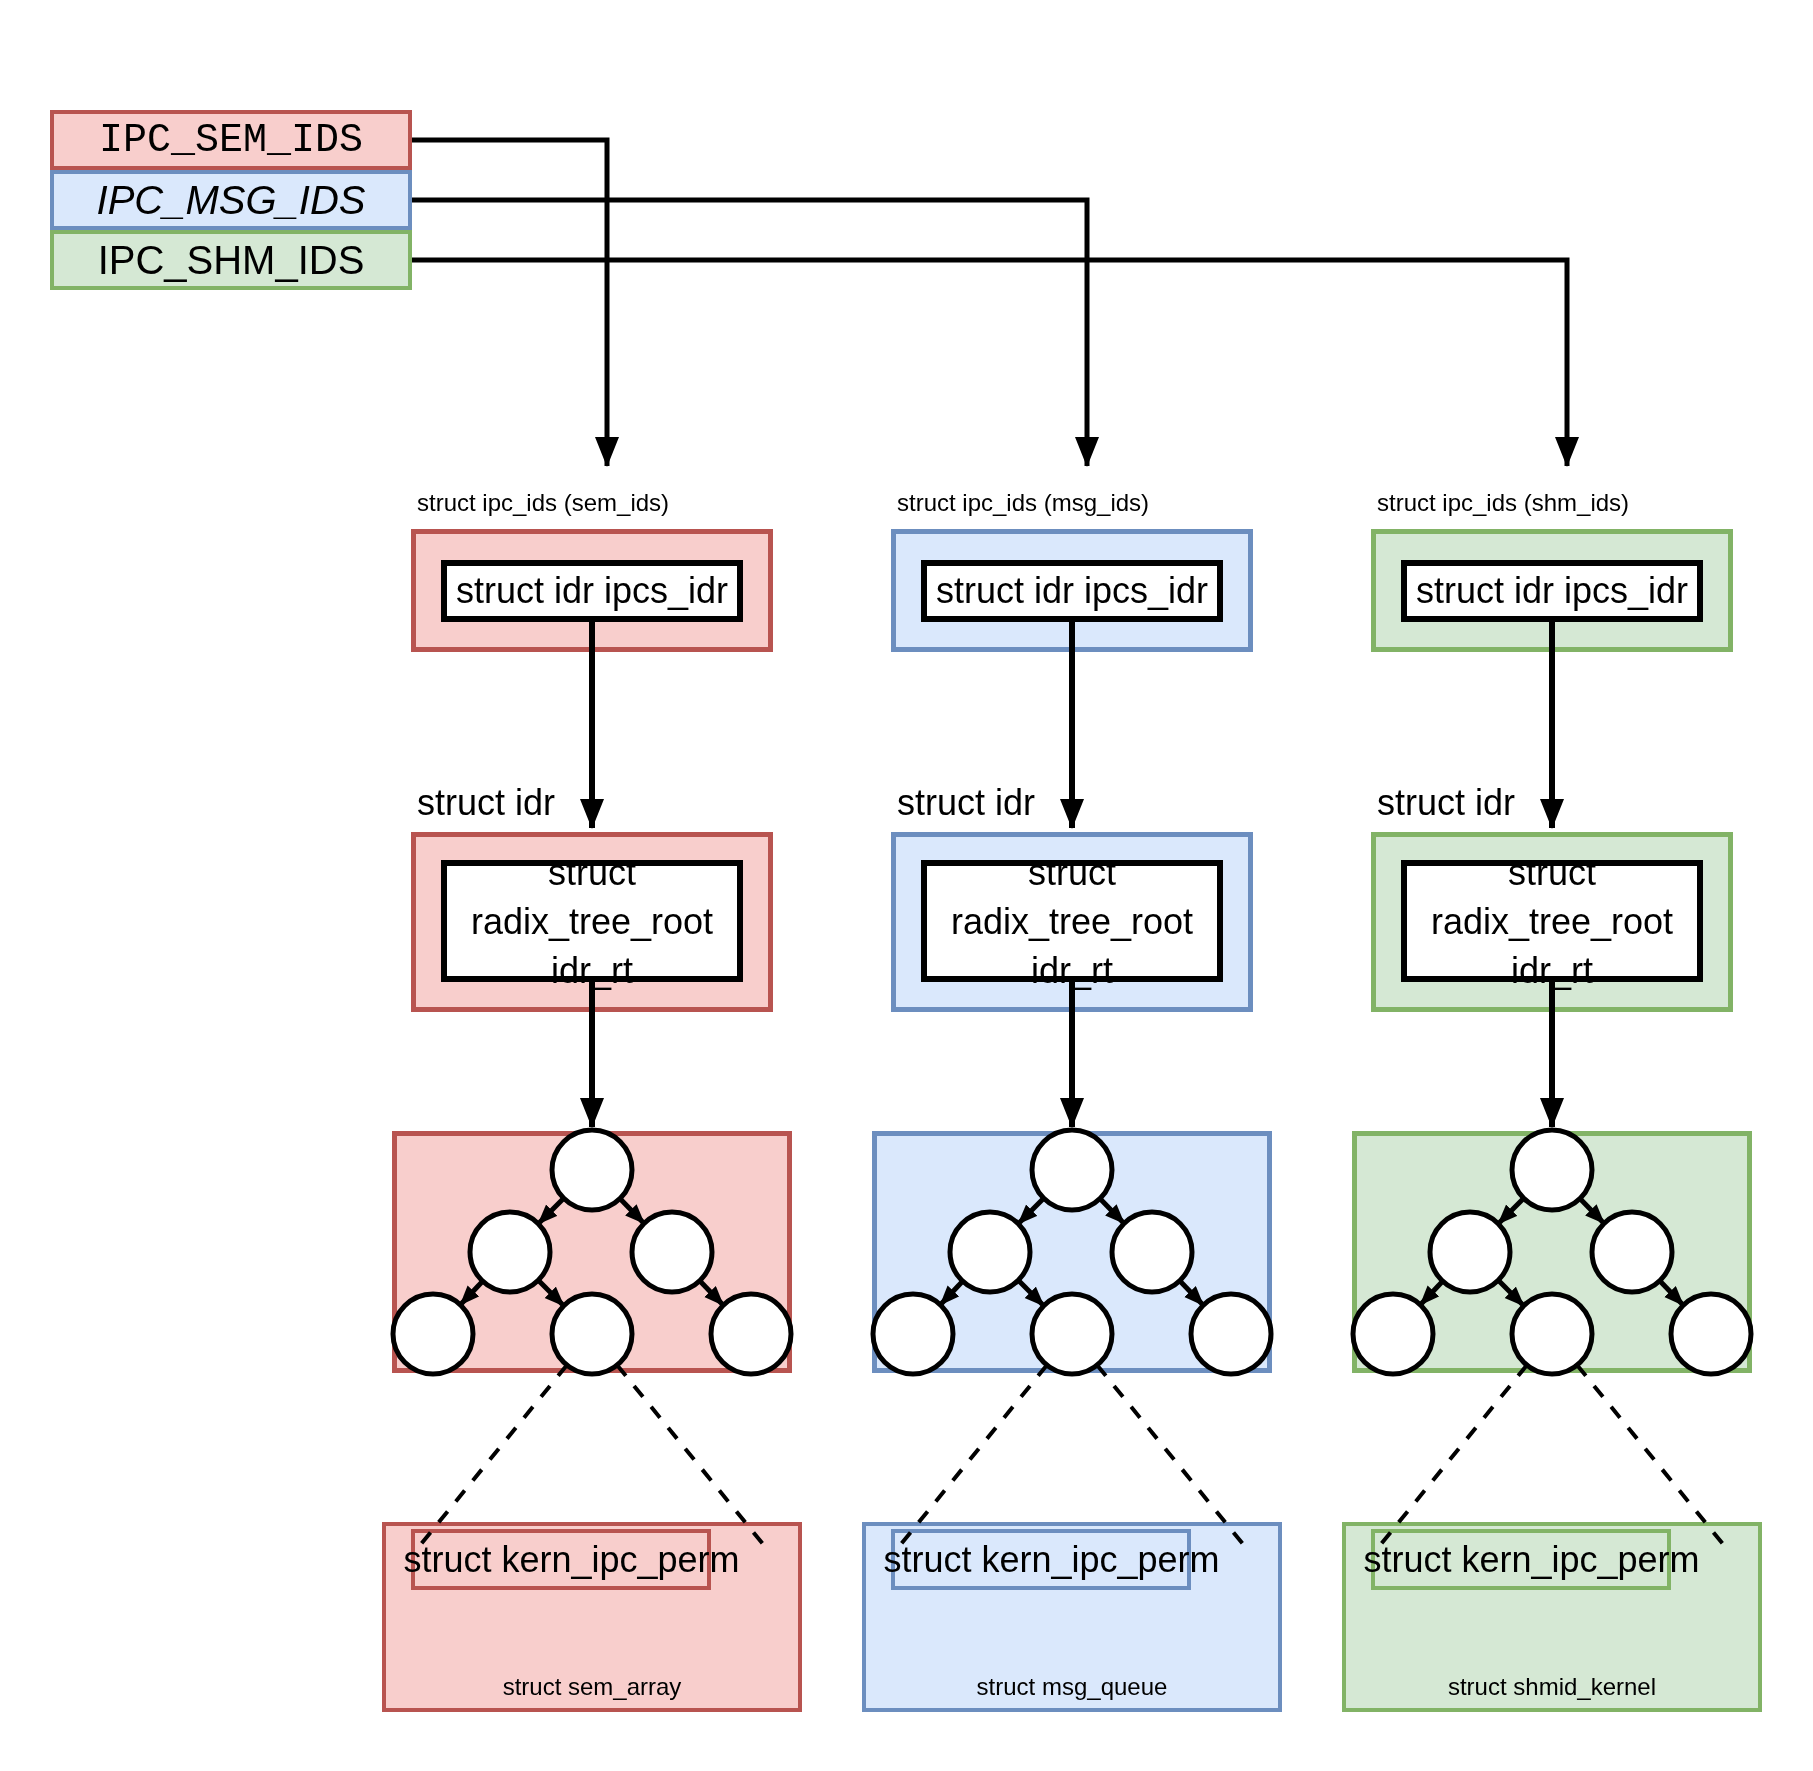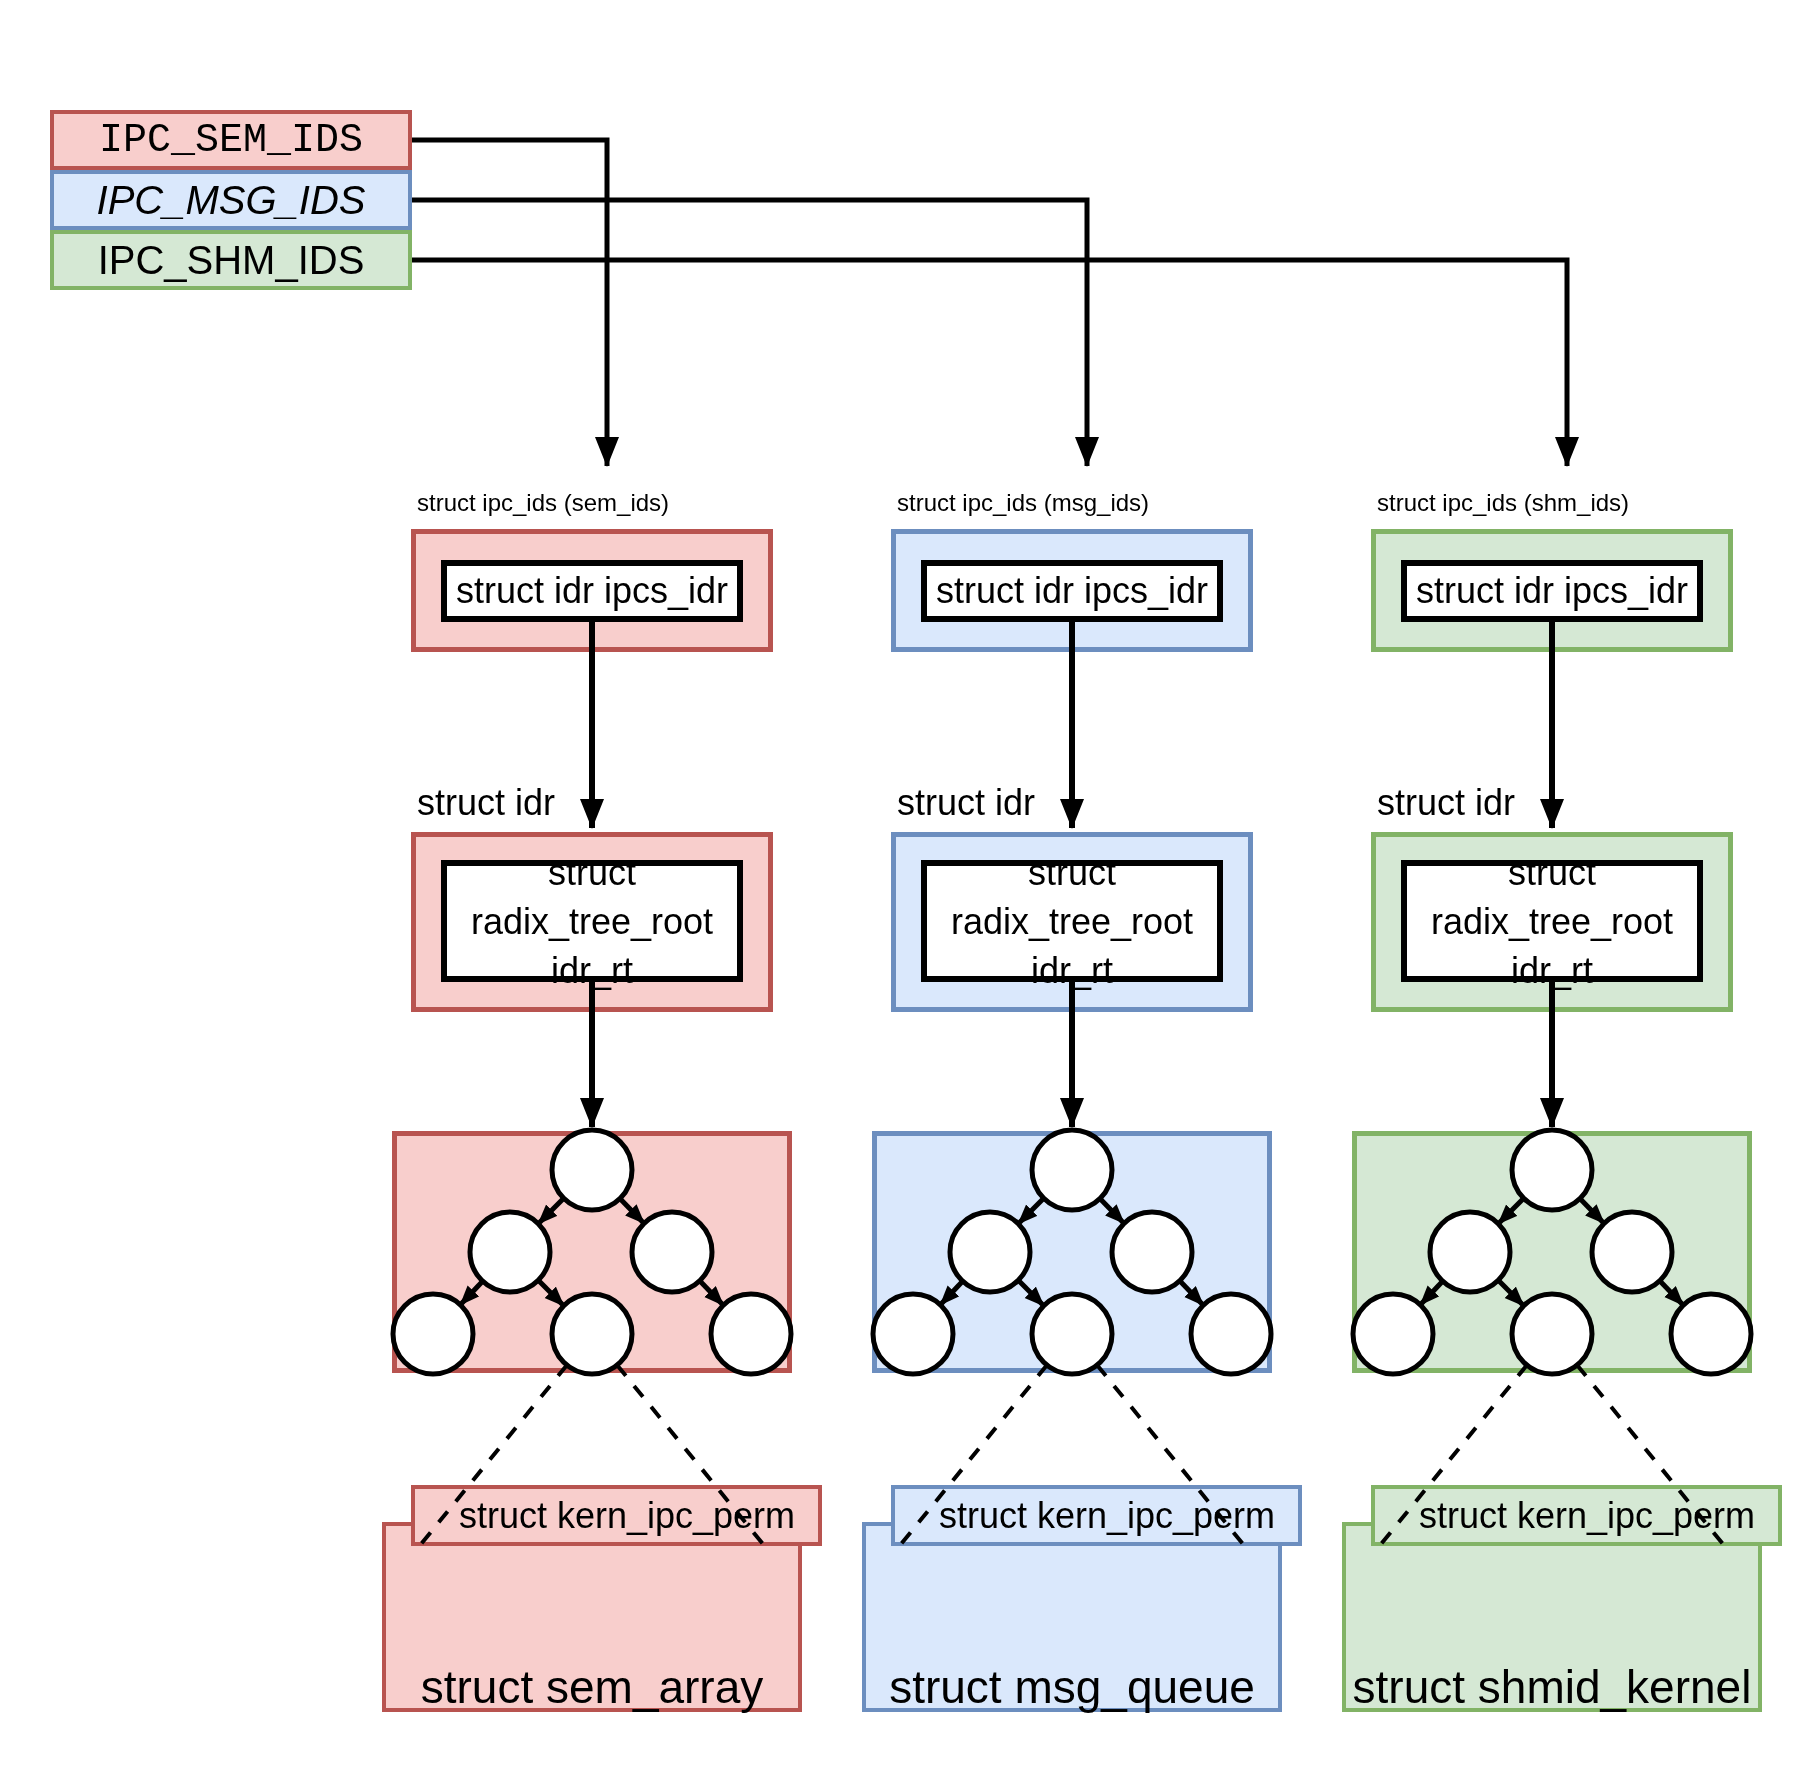--- a/index.html
+++ b/index.html
@@ -46,29 +46,29 @@
     width:400px; height:242px;
     background:var(--fill); border:5px solid var(--stroke);
   }
 
   .box-d {
     position:absolute; box-sizing:border-box; left:-29px; top:1522px;
     width:420px; height:190px;
     background:var(--fill); border:4px solid var(--stroke);
   }
   .inner-d {
-    position:absolute; box-sizing:border-box; left:0; top:1485px;
-    width:411px; height:61px;
+    position:absolute; box-sizing:border-box; left:0; top:1529px;
+    width:300px; height:61px;
     background:var(--fill); border:4px solid var(--stroke);
     display:flex; align-items:center; justify-content:center;
     font-size:36px; white-space:nowrap;padding-left:21px;
   }
   .bottom-label {
     position:absolute; left:-29px; top:1665px; width:420px;
-    text-align:center; font-size:46px; line-height:44px; white-space:nowrap;
+    text-align:center; font-size:24px; line-height:44px; white-space:nowrap;
   }
 
   svg.overlay { position:absolute; left:0; top:0; pointer-events:none; }
 </style>
 </head>
 <body>
 
 <div class="canvas">
 
 

